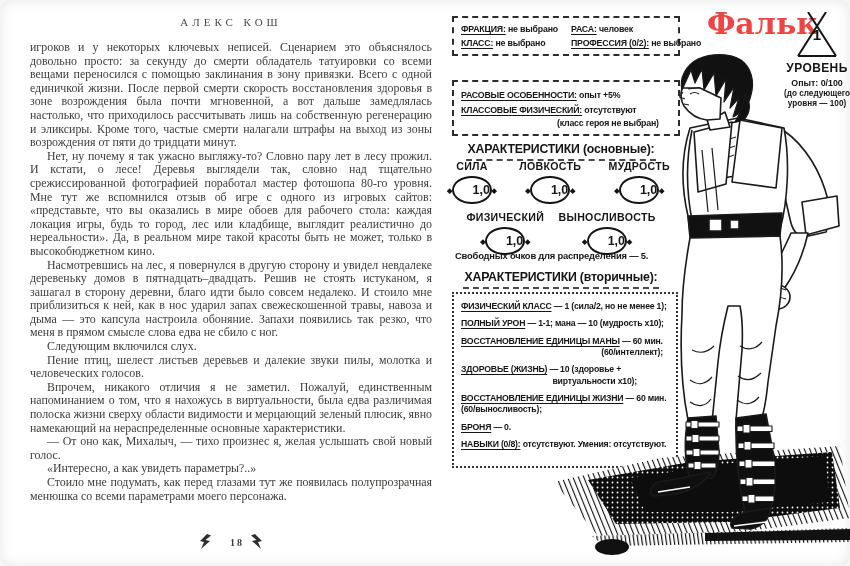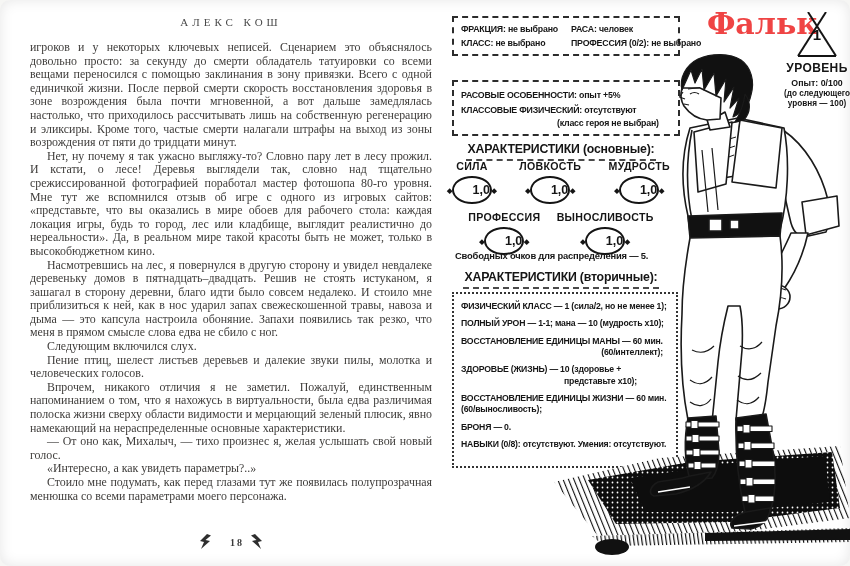--- a/index.html
+++ b/index.html
@@ -34,21 +34,21 @@
   .sheet{
     position:absolute;left:448px;top:0;width:402px;height:566px;
     font-family:"Liberation Sans", sans-serif;color:#151515;
   }
   .info-box{
     position:absolute;left:4px;top:16px;width:212px;
     border:2px dashed #2c2c2c;padding:6px 5px 6px 7px;
     display:grid;grid-template-columns:110px auto;row-gap:4px;
     font-size:8.8px;font-weight:bold;letter-spacing:-0.2px;white-space:nowrap;
   }
-  .lbl{text-underline-offset:1.5px;margin-top:39px;}
+  .lbl{text-decoration:underline;text-underline-offset:1.5px;margin-top:39px;}
   .char-title{
     position:absolute;left:240px;top:6px;width:130px;text-align:right;
     font-family:"DejaVu Serif", serif;font-weight:bold;font-size:30px;color:#ef4444;
   }
   .level-block{position:absolute;left:336px;top:12px;width:66px;text-align:center;}
   .level-tri{position:relative;width:46px;height:48px;margin:0 auto;}
   .level-tri .num{
     position:absolute;left:0;top:14px;width:46px;text-align:center;
     font-size:15px;font-weight:bold;color:#111;
   }
@@ -205,21 +205,21 @@
         <div class="oval">
           <span class="dia l">◆</span>
           <span>1,0</span>
           <span class="dia r">◆</span>
         </div>
       </div>
     </div>
 
     <div class="stats-row2">
       <div class="stat">
-        <div class="stat-name">ПРОФЕССИЯ</div>
+        <div class="stat-name">ФИЗИЧЕСКИЙ</div>
         <div class="oval">
           <span class="dia l">◆</span>
           <span>1,0</span>
           <span class="dia r">◆</span>
         </div>
       </div>
       <div class="stat">
         <div class="stat-name">ВЫНОСЛИВОСТЬ</div>
         <div class="oval">
           <span class="dia l">◆</span>
@@ -241,21 +241,21 @@
       </div>
       <div class="sline">
         <span class="lbl">ПОЛНЫЙ УРОН</span><span> — 1-1; мана — 10 (мудрость x10);</span>
       </div>
       <div class="sline">
         <span class="lbl">ВОССТАНОВЛЕНИЕ ЕДИНИЦЫ МАНЫ</span><span> — 60 мин.</span>
         <div class="note-right">(60/интеллект);</div>
       </div>
       <div class="sline">
         <span class="lbl">ЗДОРОВЬЕ (ЖИЗНЬ)</span><span> — 10  (здоровье +</span>
-        <div class="note-mid">представьте x10);</div>
+        <div class="note-mid">виртуальности x10);</div>
       </div>
       <div class="sline">
         <span class="lbl">ВОССТАНОВЛЕНИЕ ЕДИНИЦЫ ЖИЗНИ</span><span> — 60 мин.</span>
         <div>(60/выносливость);</div>
       </div>
       <div class="sline">
         <span class="lbl">БРОНЯ</span><span> — 0.</span>
       </div>
       <div class="sline">
         <span class="lbl">НАВЫКИ (0/8):</span><span> отсутствуют. Умения: отсутствуют.</span>

